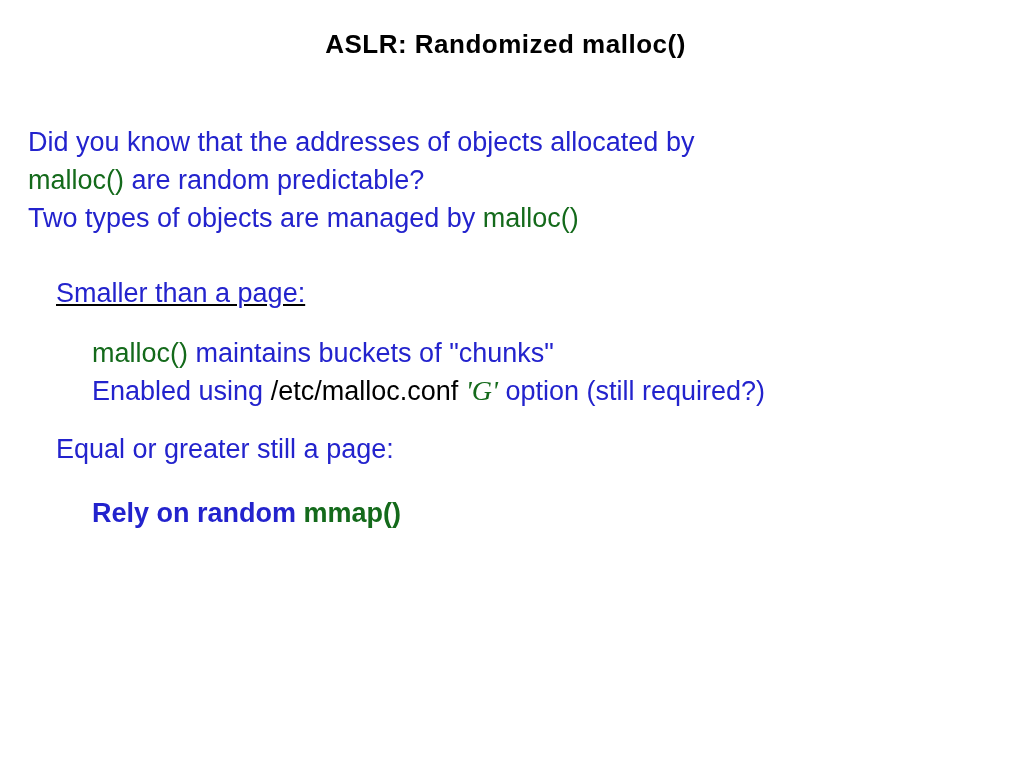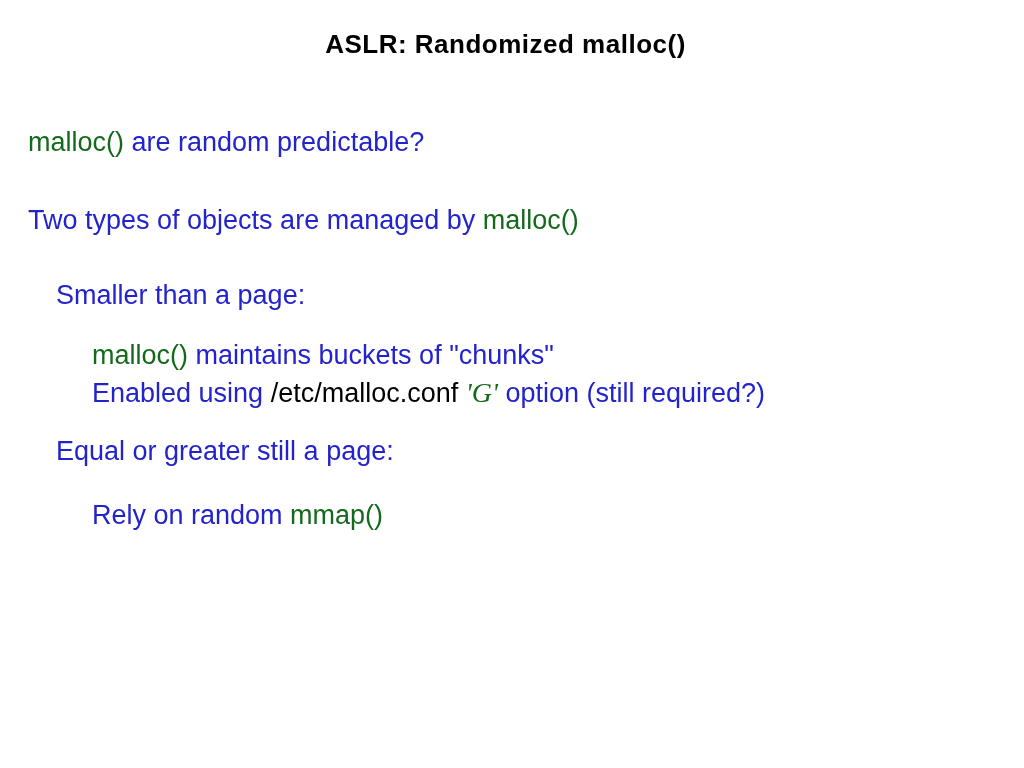--- a/index.html
+++ b/index.html
@@ -44,33 +44,34 @@
   .seg.italic {
     font-style: italic;
     font-family: "Liberation Serif", serif;
     font-size: 28px;
   }
   .level-0 { margin-left: 2px;  }
   .level-1 { margin-left: 30px; }
   .level-2 { margin-left: 66px; }
 
   [data-name="intro-paragraph"] { margin-top: 0;    }
-  [data-name="two-types-line"]  { margin-top: 40px; }
-  [data-name="smaller-heading"] { margin-top: 37px; }
+  [data-name="two-types-line"]  { }
+  [data-name="smaller-heading"] { margin-top: 37px; text-decoration: underline; }
   [data-name="smaller-details"] { margin-top: 22px; }
   [data-name="equal-heading"]   { margin-top: 20px; }
-  [data-name="equal-details"]   { margin-top: 26px; }
+  [data-name="equal-details"]   { margin-top: 26px; font-weight: bold; }
 </style>
 </head>
 <body>
 
 <div class="slide" data-name="presentation-slide">
   <div class="slide-title" data-name="slide-title">ASLR: Randomized malloc()</div>
   <div class="slide-body" data-name="slide-body">
       <div class="block level-0" data-name="intro-paragraph">
+        <div class="line" data-name="text-line"><span class="seg blue" data-name="text-segment">Did you know that the addresses of objects allocated by</span></div>
         <div class="line" data-name="text-line"><span class="seg green" data-name="code-malloc">malloc()</span><span class="seg blue" data-name="text-segment"> are random predictable?</span></div>
       </div>
       <div class="block level-0" data-name="two-types-line">
         <div class="line" data-name="text-line"><span class="seg blue" data-name="text-segment">Two types of objects are managed by </span><span class="seg green" data-name="code-malloc">malloc()</span></div>
       </div>
       <div class="block level-1" data-name="smaller-heading">
         <div class="line" data-name="text-line"><span class="seg blue" data-name="text-segment">Smaller than a page:</span></div>
       </div>
       <div class="block level-2" data-name="smaller-details">
         <div class="line" data-name="text-line"><span class="seg green" data-name="code-malloc">malloc()</span><span class="seg blue" data-name="text-segment"> maintains buckets of "chunks"</span></div>

